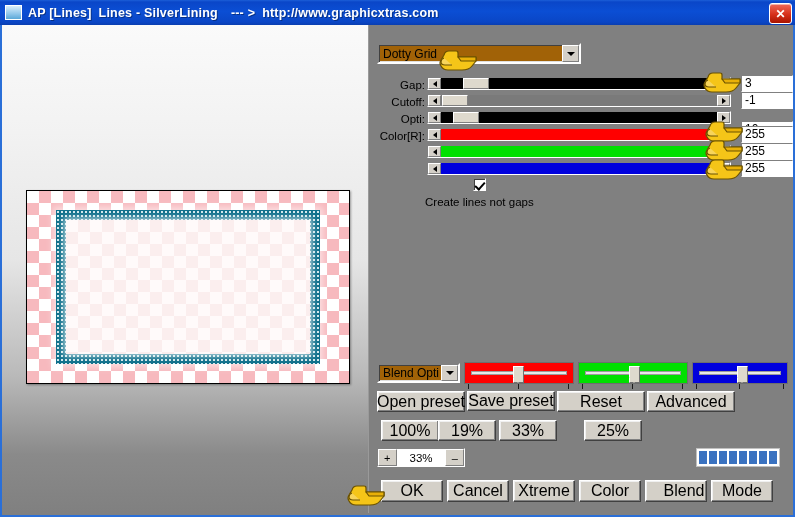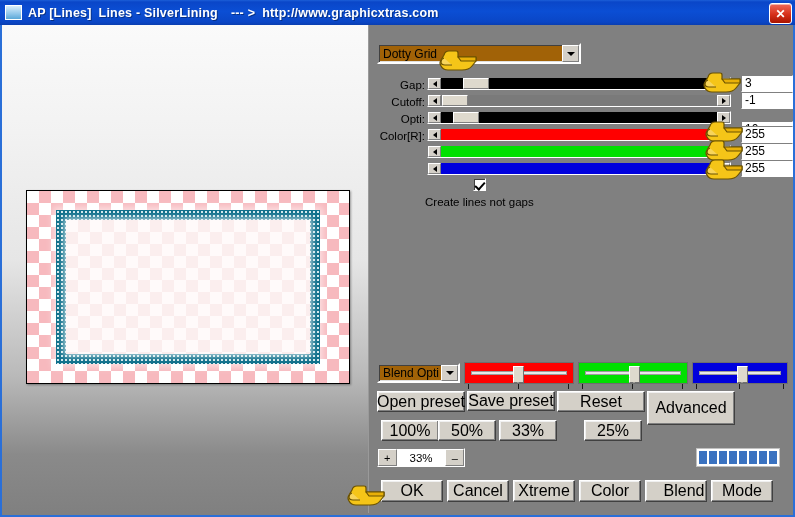--- a/index.html
+++ b/index.html
@@ -398,29 +398,29 @@
 
       <div class="btn" style="left:8px;top:366px;width:88px;height:21px;">
           <span>Open preset</span>
         </div>
       <div class="btn" style="left:98px;top:366px;width:88px;height:20px;text-align:center;">
           <span>Save preset</span>
         </div>
       <div class="btn" style="left:188px;top:366px;width:88px;height:21px;">
           <span>Reset</span>
         </div>
-      <div class="btn" style="left:278px;top:366px;width:88px;height:34px;">
+      <div class="btn" style="left:278px;top:366px;width:88px;height:21px;">
           <span>Advanced</span>
         </div>
 
       <div class="btn" style="left:12px;top:395px;width:58px;height:21px;">
           <span>100%</span>
         </div>
       <div class="btn" style="left:69px;top:395px;width:58px;height:21px;">
-          <span>50%</span>
+          <span>19%</span>
         </div>
       <div class="btn" style="left:130px;top:395px;width:58px;height:21px;">
           <span>33%</span>
         </div>
       <div class="btn" style="left:191px;top:395px;width:58px;height:21px;margin-left:24px;">
           <span>25%</span>
         </div>
 
       <div class="stepper" style="left:8px;top:423px;width:88px;">
         <div class="sb">

